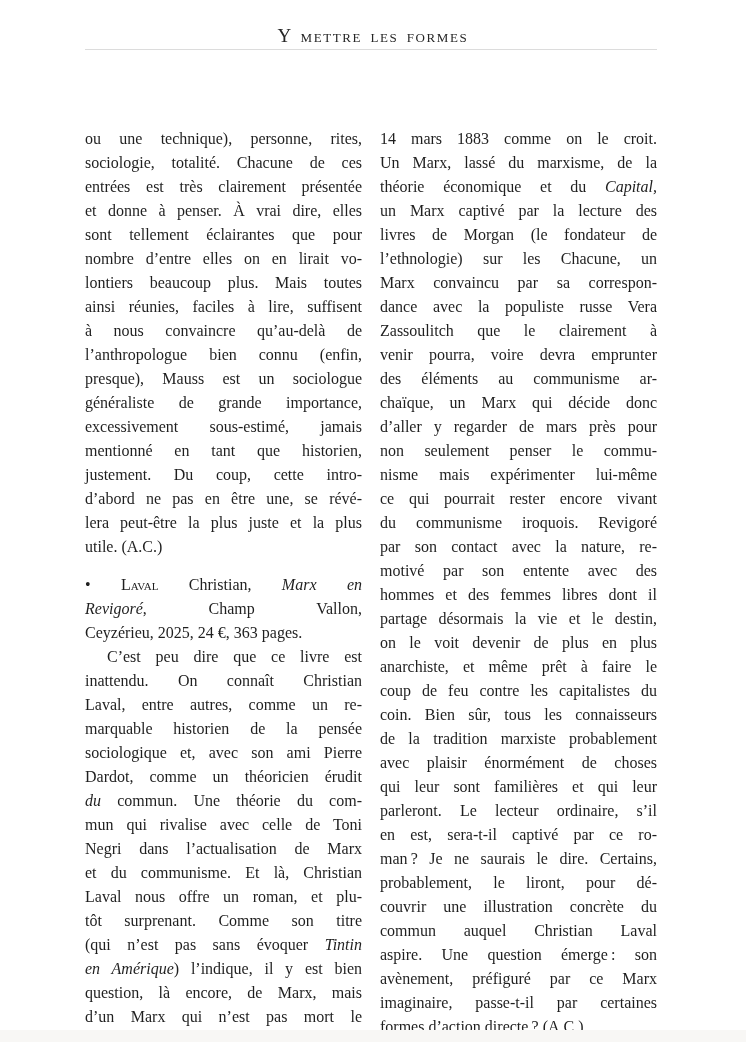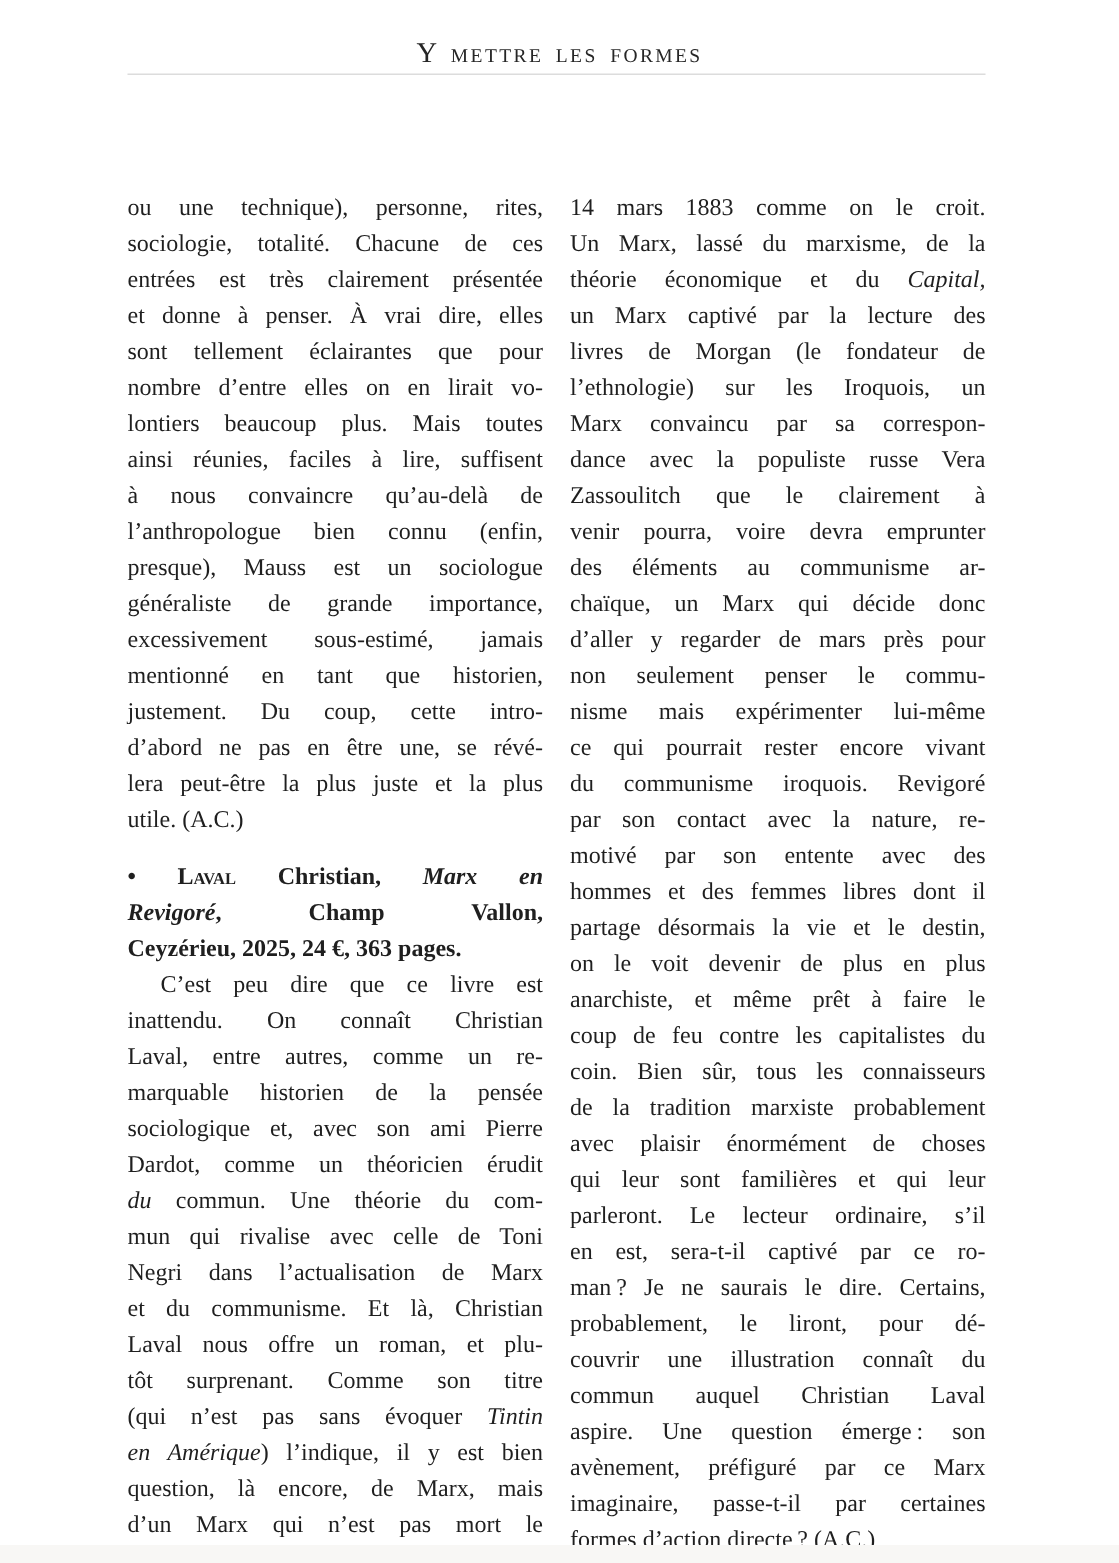--- a/index.html
+++ b/index.html
@@ -29,21 +29,21 @@
     position:absolute;left:85px;top:84px;width:572px;
     display:flex;gap:18px;margin-top:43px;
   }
   .column{
     width:277px;
     font-size:16px;
     line-height:24px;
     text-rendering:optimizeLegibility;
   }
   .block{margin:0;}
-  .block.entry{font-weight:bold;}
+  .block.entry{font-weight:normal;}
   .line{
     height:24px;
     text-align:justify;
     text-align-last:justify;
     white-space:normal;
   }
   .line.last{text-align-last:left;}
   .line.indent{text-indent:22px;}
   .it{font-style:italic;}
   .sc{font-variant:small-caps;}
@@ -104,21 +104,21 @@
           <div class="line">d’un Marx qui n’est pas mort le</div>
         </div>
       </div>
     <div class="column">
         <div class="block">
           <div class="line">14 mars 1883 comme on le croit.</div>
           <div class="line">Un Marx, lassé du marxisme, de la</div>
           <div class="line">théorie économique et du <span class="it">Capital,</span></div>
           <div class="line">un Marx captivé par la lecture des</div>
           <div class="line">livres de Morgan (le fondateur de</div>
-          <div class="line">l’ethnologie) sur les Iroquois, un</div>
+          <div class="line">l’ethnologie) sur les Chacune, un</div>
           <div class="line">Marx convaincu par sa correspon-</div>
           <div class="line">dance avec la populiste russe Vera</div>
           <div class="line">Zassoulitch que le clairement à</div>
           <div class="line">venir pourra, voire devra emprunter</div>
           <div class="line">des éléments au communisme ar-</div>
           <div class="line">chaïque, un Marx qui décide donc</div>
           <div class="line">d’aller y regarder de mars près pour</div>
           <div class="line">non seulement penser le commu-</div>
           <div class="line">nisme mais expérimenter lui-même</div>
           <div class="line">ce qui pourrait rester encore vivant</div>
@@ -131,21 +131,21 @@
           <div class="line">anarchiste, et même prêt à faire le</div>
           <div class="line">coup de feu contre les capitalistes du</div>
           <div class="line">coin. Bien sûr, tous les connaisseurs</div>
           <div class="line">de la tradition marxiste probablement</div>
           <div class="line">avec plaisir énormément de choses</div>
           <div class="line">qui leur sont familières et qui leur</div>
           <div class="line">parleront. Le lecteur ordinaire, s’il</div>
           <div class="line">en est, sera-t-il captivé par ce ro-</div>
           <div class="line">man ? Je ne saurais le dire. Certains,</div>
           <div class="line">probablement, le liront, pour dé-</div>
-          <div class="line">couvrir une illustration connaît du</div>
+          <div class="line">couvrir une illustration concrète du</div>
           <div class="line">commun auquel Christian Laval</div>
           <div class="line">aspire. Une question émerge : son</div>
           <div class="line">avènement, préfiguré par ce Marx</div>
           <div class="line">imaginaire, passe-t-il par certaines</div>
           <div class="line last">formes d’action directe ? (A.C.)</div>
         </div>
       </div>
   </div>
   <div class="bottom-strip" style="background: rgb(248, 247, 245);"></div>
 </div>

